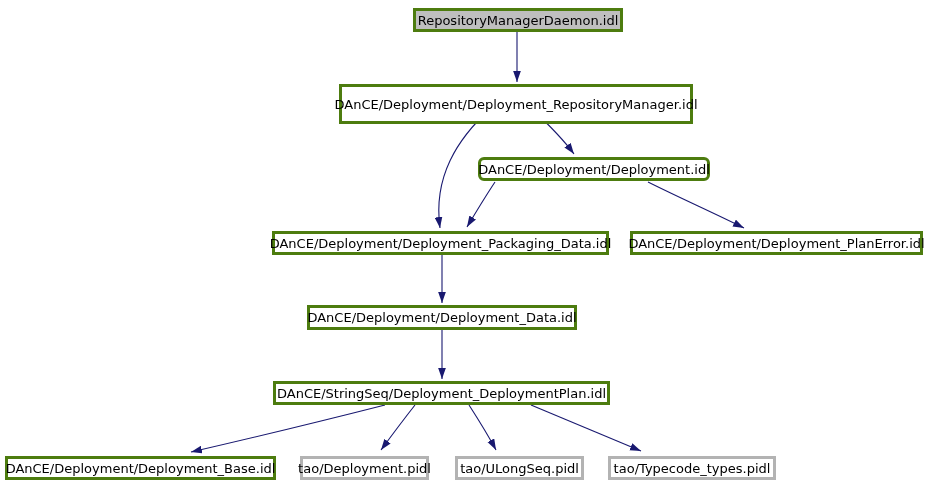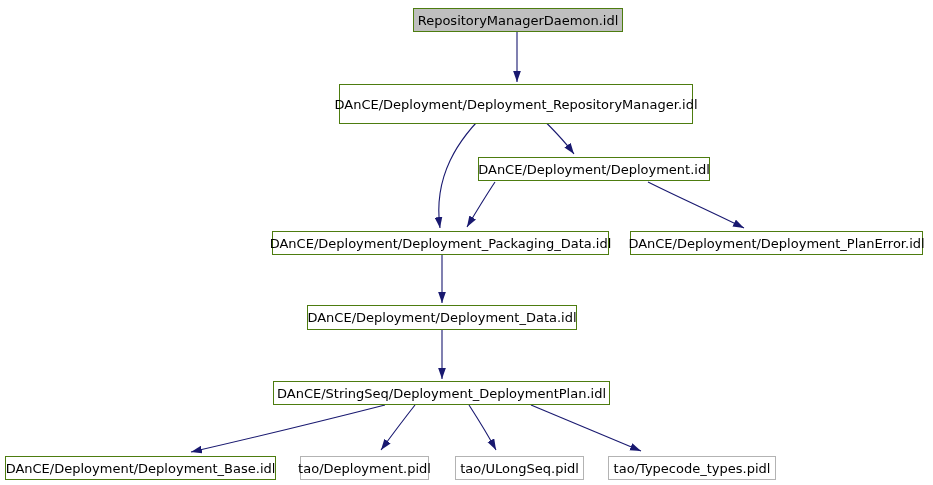--- a/index.html
+++ b/index.html
@@ -24,21 +24,21 @@
   }
   .edge {
     fill: none;
     stroke: #191970;
     stroke-width: 1.1;
   }
   .node {
     position: absolute;
     box-sizing: border-box;
     background: #ffffff;
-    border: 1px solid #4d7c0f;
+    border: 3px solid #4d7c0f;
     color: #000000;
     font-size: 13px;
     text-align: left;
     white-space: nowrap;
     display: flex;
     align-items: center;
     justify-content: center;
     cursor: pointer;
   }
   .node-root {
@@ -70,21 +70,21 @@
     <path class="edge" marker-end="url(#arrow)" d="M385,405 C322,421 252,438 191,452"></path>
     <path class="edge" marker-end="url(#arrow)" d="M415,405 C404,419 392,435 381,450"></path>
     <path class="edge" marker-end="url(#arrow)" d="M469,405 C478,419 488,435 496,450"></path>
     <path class="edge" marker-end="url(#arrow)" d="M531,405 C567,420 605,436 641,451"></path>
   </svg>
 
   <div class="node node-root" style="left:413px; top:8px;  width:210px; height:24px;">RepositoryManagerDaemon.idl</div>
 
   <div class="node" style="left:339px; top:84px; width:354px; height:40px;">DAnCE/Deployment/Deployment_RepositoryManager.idl</div>
 
-  <div class="node" style="left:478px; top:157px; width:232px; height:24px;">DAnCE/Deployment/Deployment.idl</div>
+  <div class="node" style="left:478px; top:157px; width:232px; height:24px;border-radius:6px;">DAnCE/Deployment/Deployment.idl</div>
 
   <div class="node" style="left:272px; top:231px; width:337px; height:24px;">DAnCE/Deployment/Deployment_Packaging_Data.idl</div>
 
   <div class="node" style="left:630px; top:231px; width:293px; height:24px;">DAnCE/Deployment/Deployment_PlanError.idl</div>
 
   <div class="node" style="left:307px; top:305px; width:270px; height:25px;">DAnCE/Deployment/Deployment_Data.idl</div>
 
   <div class="node" style="left:273px; top:381px; width:337px; height:24px;">DAnCE/StringSeq/Deployment_DeploymentPlan.idl</div>
 
   <div class="node" style="left:5px;  top:456px; width:271px; height:24px;">DAnCE/Deployment/Deployment_Base.idl</div>

